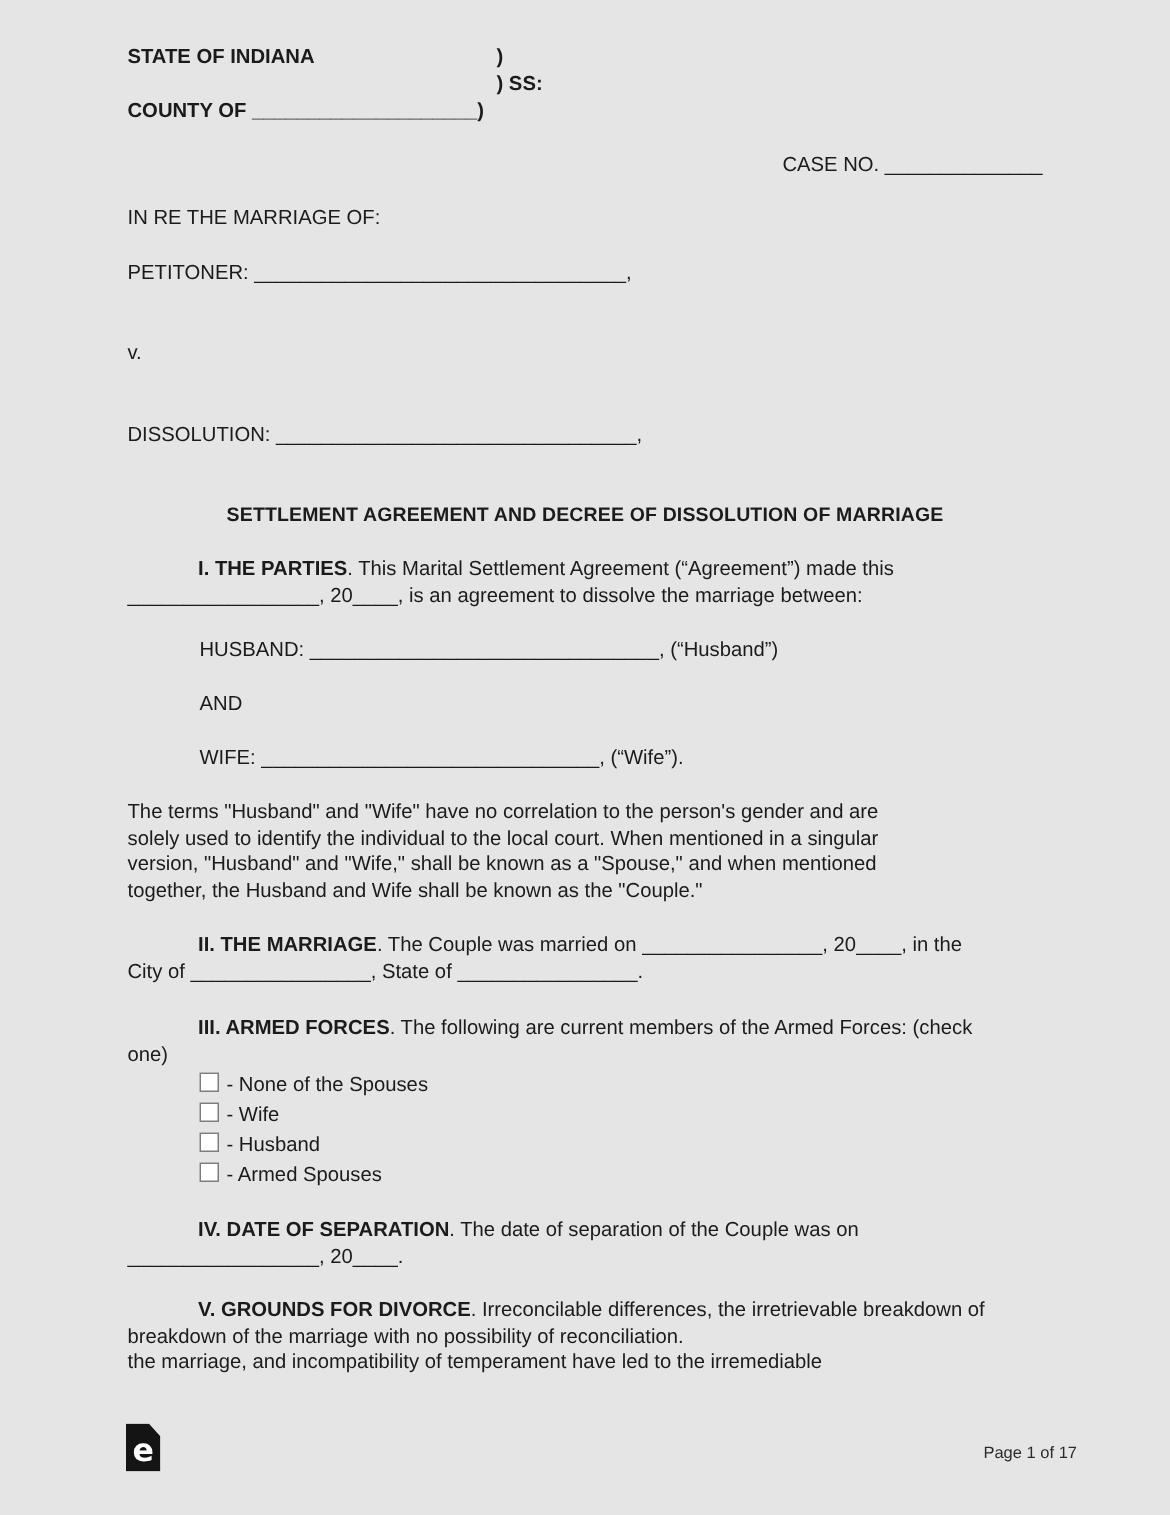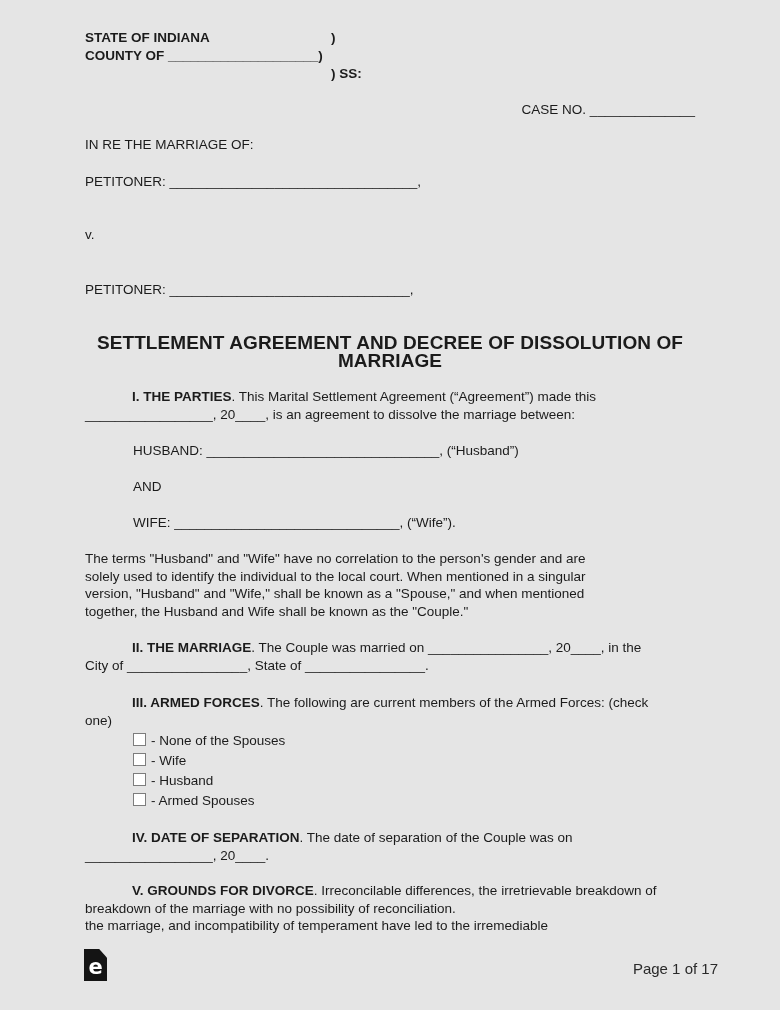--- a/index.html
+++ b/index.html
@@ -30,21 +30,21 @@
   .paren-col {
     position: absolute;
     left: 246px;
     top: 0;
     white-space: nowrap;
   }
   .case-line { text-align: right; }
   .doc-title {
     text-align: center;
     font-weight: bold;
-    font-size: 19px;
+    font-size: 13px;
     letter-spacing: 0.1px;
   }
   .indent { padding-left: 48px; }
   .tight { line-height: 17.7px; }
   .mt17 { margin-top: 17px !important; }
   .mt18 { margin-top: 18px !important; }
   .mt19 { margin-top: 19px !important; }
   .mt35 { margin-top: 35px !important; }
   .mt37 { margin-top: 37px !important; }
   .cb-group { margin-top: 1px !important; }
@@ -80,52 +80,52 @@
     color: #ffffff;
     font-weight: bold;
     font-size: 21px;
     line-height: 26px;
     font-family: "DejaVu Sans", sans-serif;
   }
   .page-indicator {
     position: absolute;
     right: 62px;
     top: 960px;
-    font-size: 15px;
+    font-size: 11px;
     color: #2a2a2a;
   }
 </style>
 </head>
 <body>
 
 <div class="page">
   <div class="content">
 
     <div class="caption-line bold">
       <span>STATE OF INDIANA</span>
       <span class="paren-col">)</span>
     </div>
     <div class="caption-line bold">
-      <span>COUNTY OF ____________________</span><span>)</span>
+      <span class="paren-col">) SS:</span>&nbsp;
     </div>
     <div class="caption-line bold">
-      <span class="paren-col">) SS:</span>&nbsp;
+      <span>COUNTY OF ____________________</span><span>)</span>
     </div>
 
     <div class="case-line mt18">
       <span>CASE NO. ______________</span>
     </div>
 
     <div class="mt17">IN RE THE MARRIAGE OF:</div>
 
     <div class="mt19">PETITONER: _________________________________,</div>
 
     <div class="mt35">v.</div>
 
-    <div class="mt37">PETITONER: ________________________________,</div>
+    <div class="mt37">DISSOLUTION: ________________________________,</div>
 
     <div class="doc-title mt35">SETTLEMENT AGREEMENT AND DECREE OF DISSOLUTION OF MARRIAGE</div>
 
     <div class="mt18">
       <div><span class="bold">I. THE PARTIES</span><span>. This Marital Settlement Agreement (“Agreement”) made this</span></div>
       <div>_________________, 20____, is an agreement to dissolve the marriage between:</div>
     </div>
 
     <div class="indent mt18">HUSBAND: _______________________________, (“Husband”)</div>
     <div class="indent mt18">AND</div>

